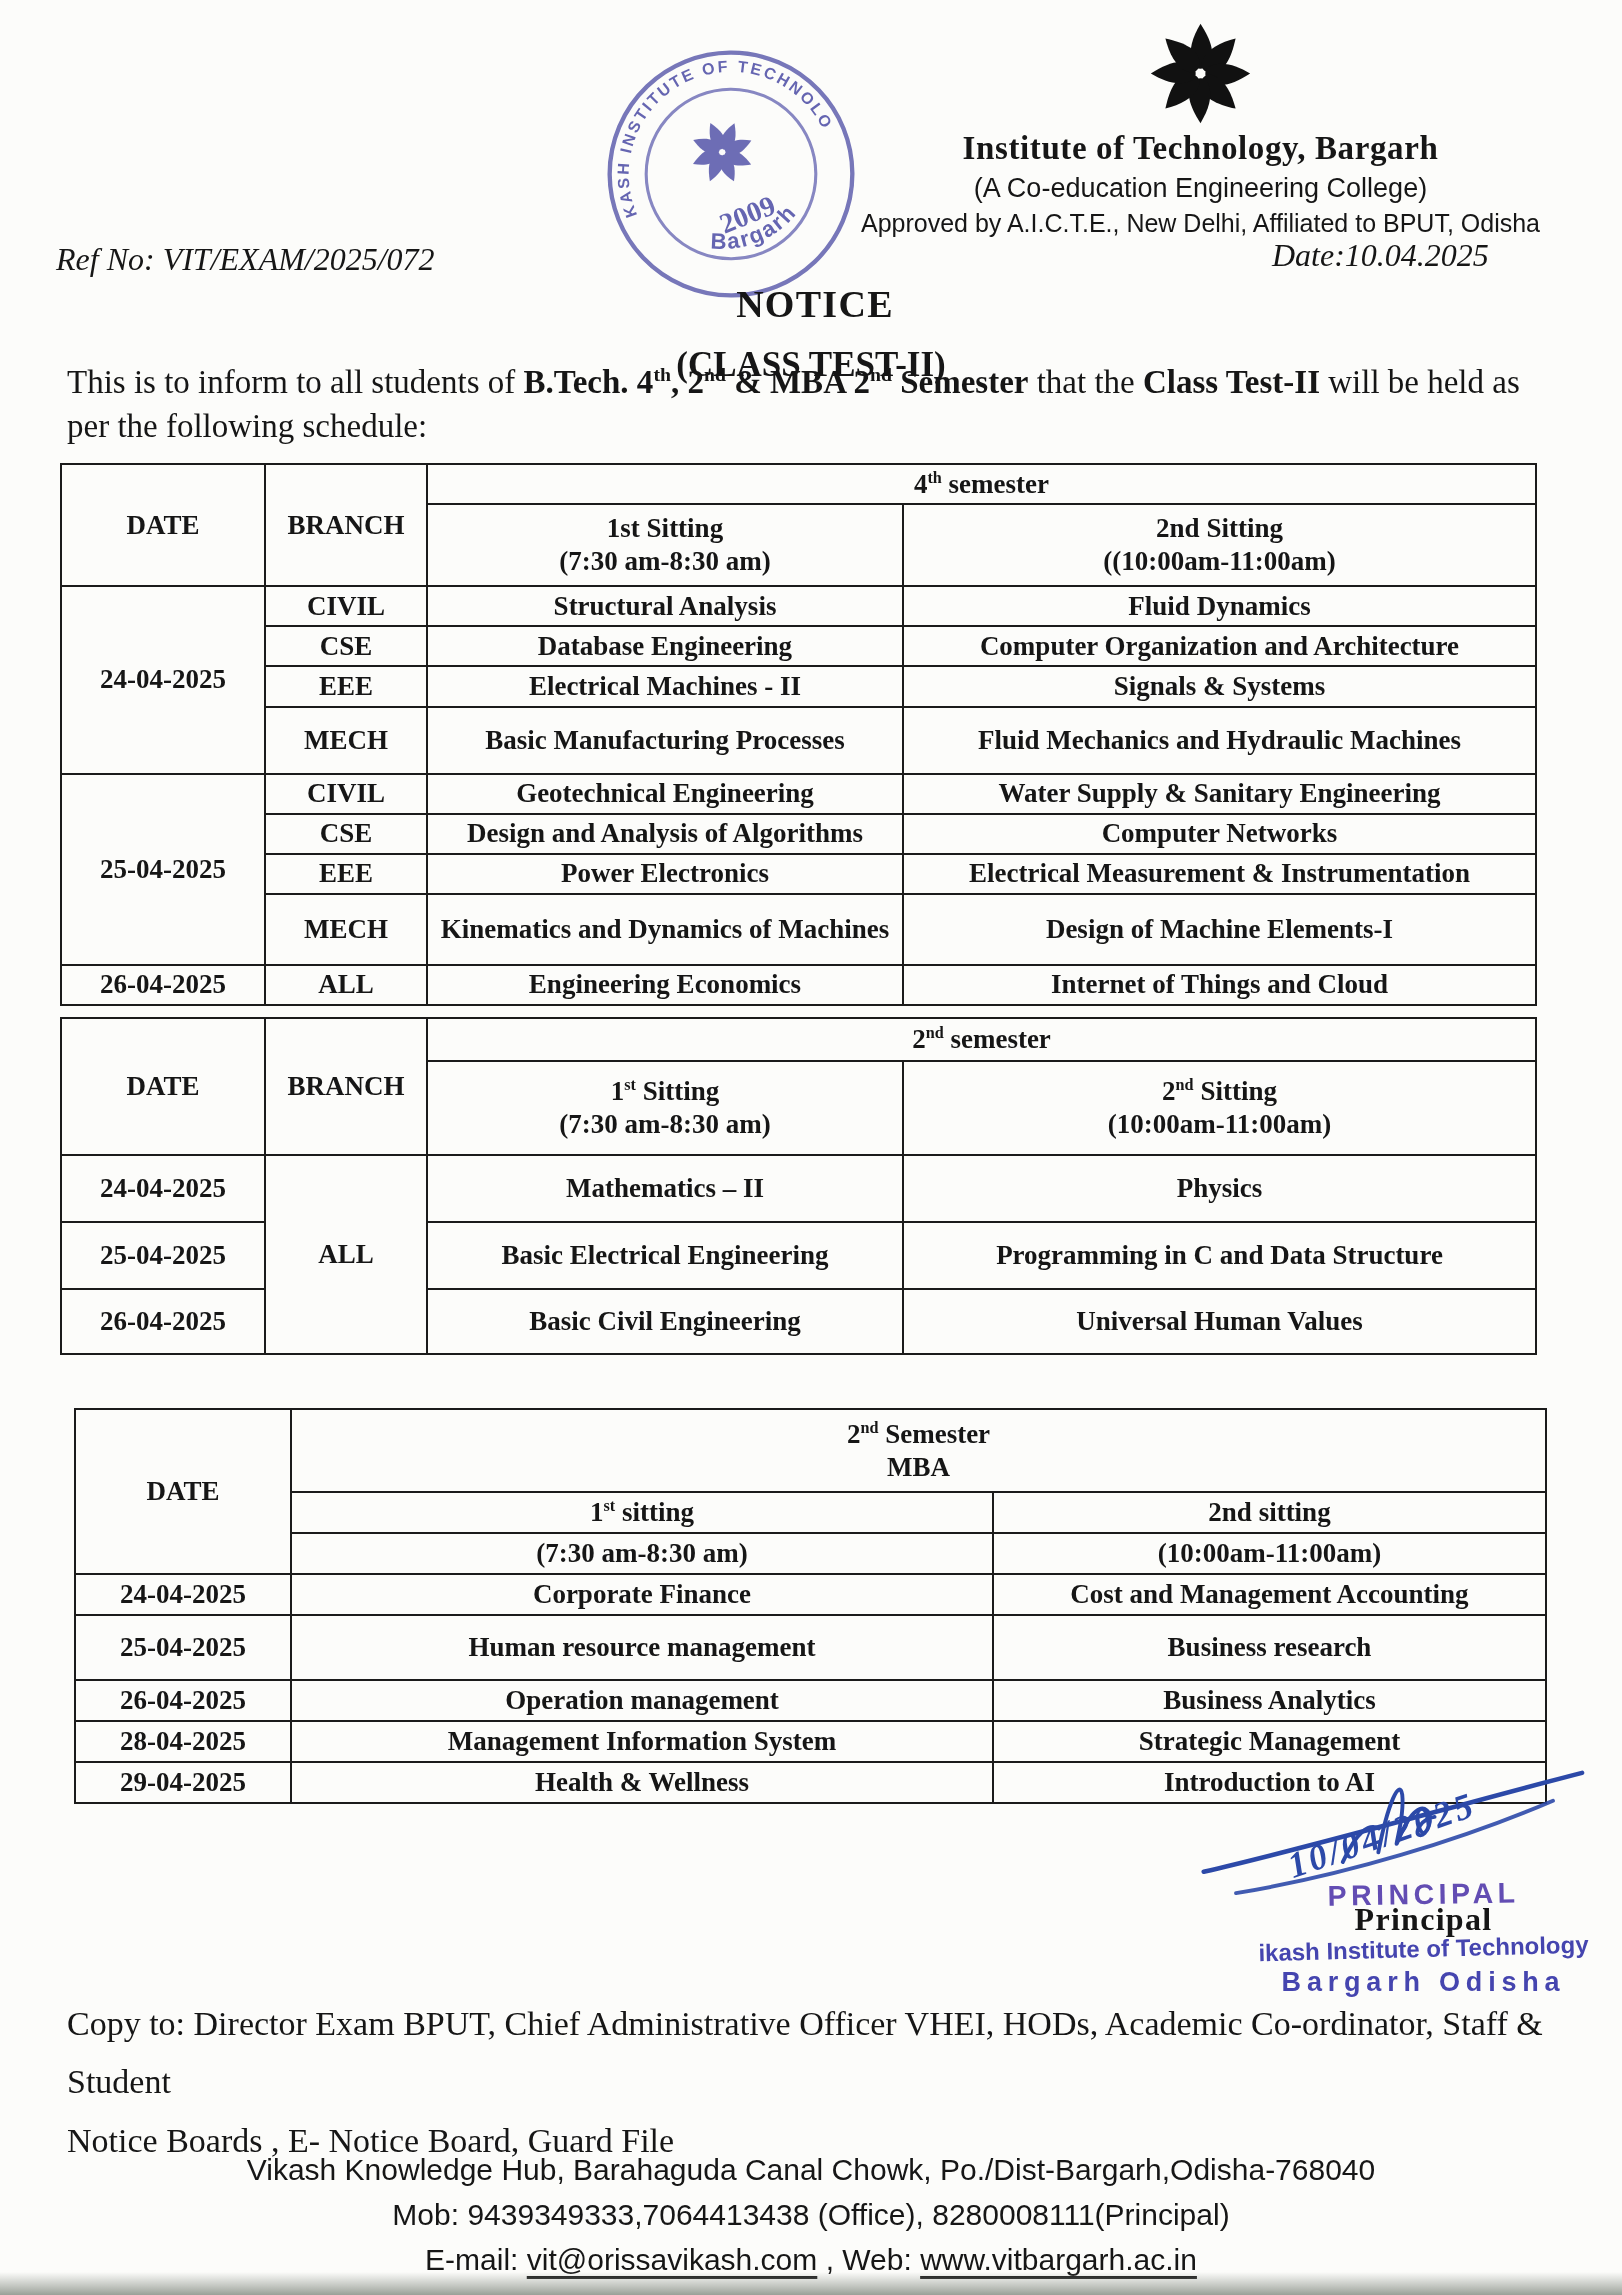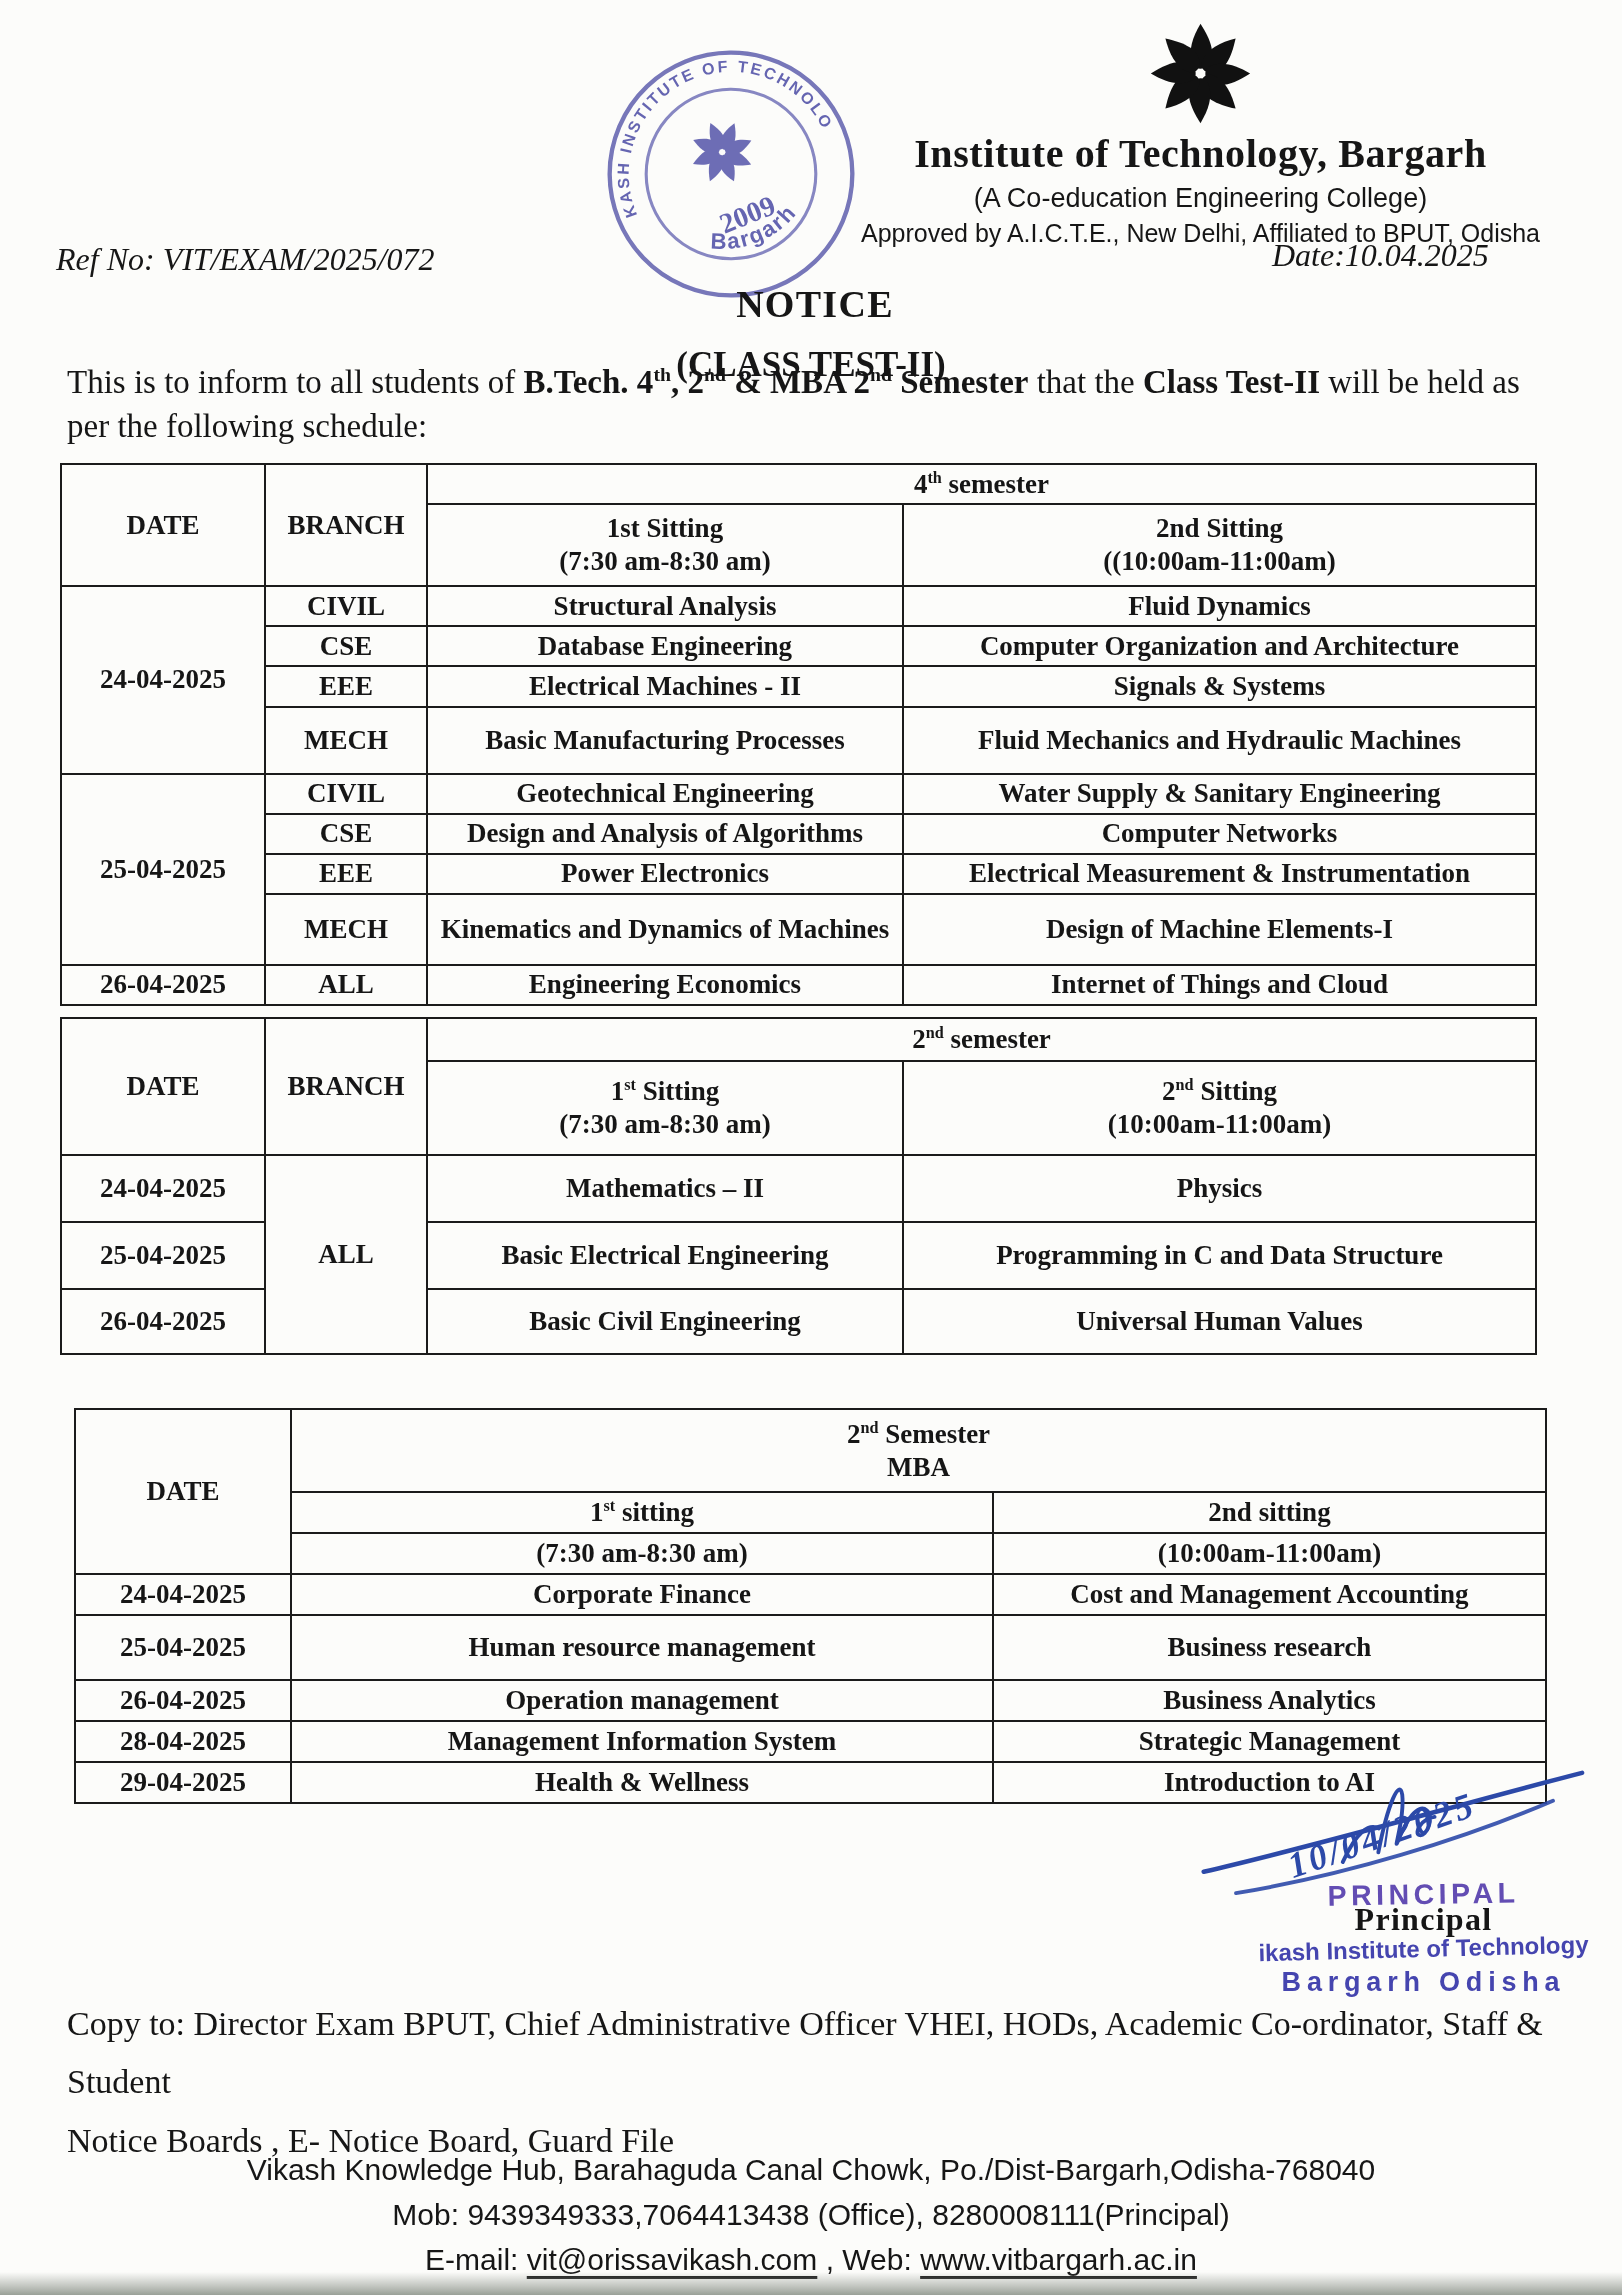--- a/index.html
+++ b/index.html
@@ -9,21 +9,21 @@
     background:#fcfcfa; color:#161616;
     font-family:"Liberation Serif", serif;
   }
   .abs { position:absolute; }
   .ref { left:56px; top:241px; font-style:italic; font-size:32px; }
   .issue-date { left:1272px; top:237px; font-style:italic; font-size:32px; }
 
   .letterhead { left:848px; top:19.4px; width:705px; text-align:center; }
   .brand-row { display:flex; align-items:center; justify-content:center; gap:9px; }
   .brand-name { font-size:122px; font-weight:bold; line-height:1; letter-spacing:1.3px; }
-  .institute { font-size:40px; font-weight:bold; margin-top:1.3px; letter-spacing:0.6px; }
+  .institute { font-size:33px; font-weight:bold; margin-top:1.3px; letter-spacing:0.6px; }
   .subtitle { font-family:"Liberation Sans",sans-serif; font-size:27px; margin-top:6.5px; }
   .approval { font-family:"Liberation Sans",sans-serif; font-size:25px; margin-top:5.2px; }
 
   .seal { left:601px; top:44px; width:260px; height:260px; transform:rotate(-22deg);
           mix-blend-mode:multiply; opacity:.85; }
 
   .notice-title { left:4px; top:282px; width:100%; text-align:center; font-size:38px; font-weight:bold;
     letter-spacing:1.3px; text-decoration-thickness:3.2px; text-underline-offset:4.5px; }
   .notice-subtitle { left:0; top:324px; width:100%; text-align:center; font-size:35px; font-weight:bold;margin-top:21px; }
   .intro { left:67px; top:360px; width:1511px; font-size:33px; line-height:1.34; }

